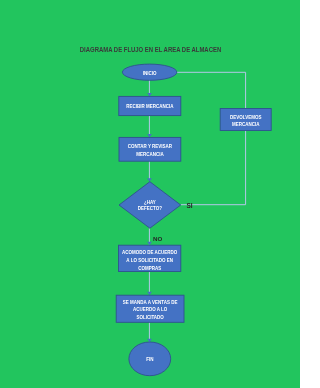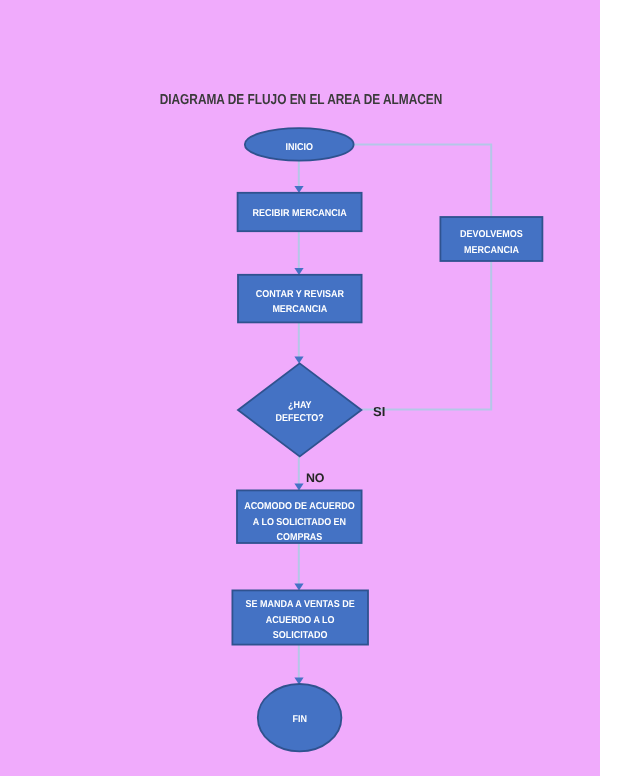--- a/index.html
+++ b/index.html
@@ -8,21 +8,21 @@
     width: 300px;
     height: 388px;
     background: #ffffff;
     font-family: "Liberation Sans", sans-serif;
     overflow: hidden;
   }
   #page {
     position: relative;
     width: 300px;
     height: 388px;
-    background: #f0abfc;
+    background: #22c55e;
     will-change: transform;
     padding-left: 20px;
     -webkit-font-smoothing: antialiased;
   }
   #title {
     position: absolute;
     left: 0;
     top: 45px;
     width: 301px;
     text-align: center;

